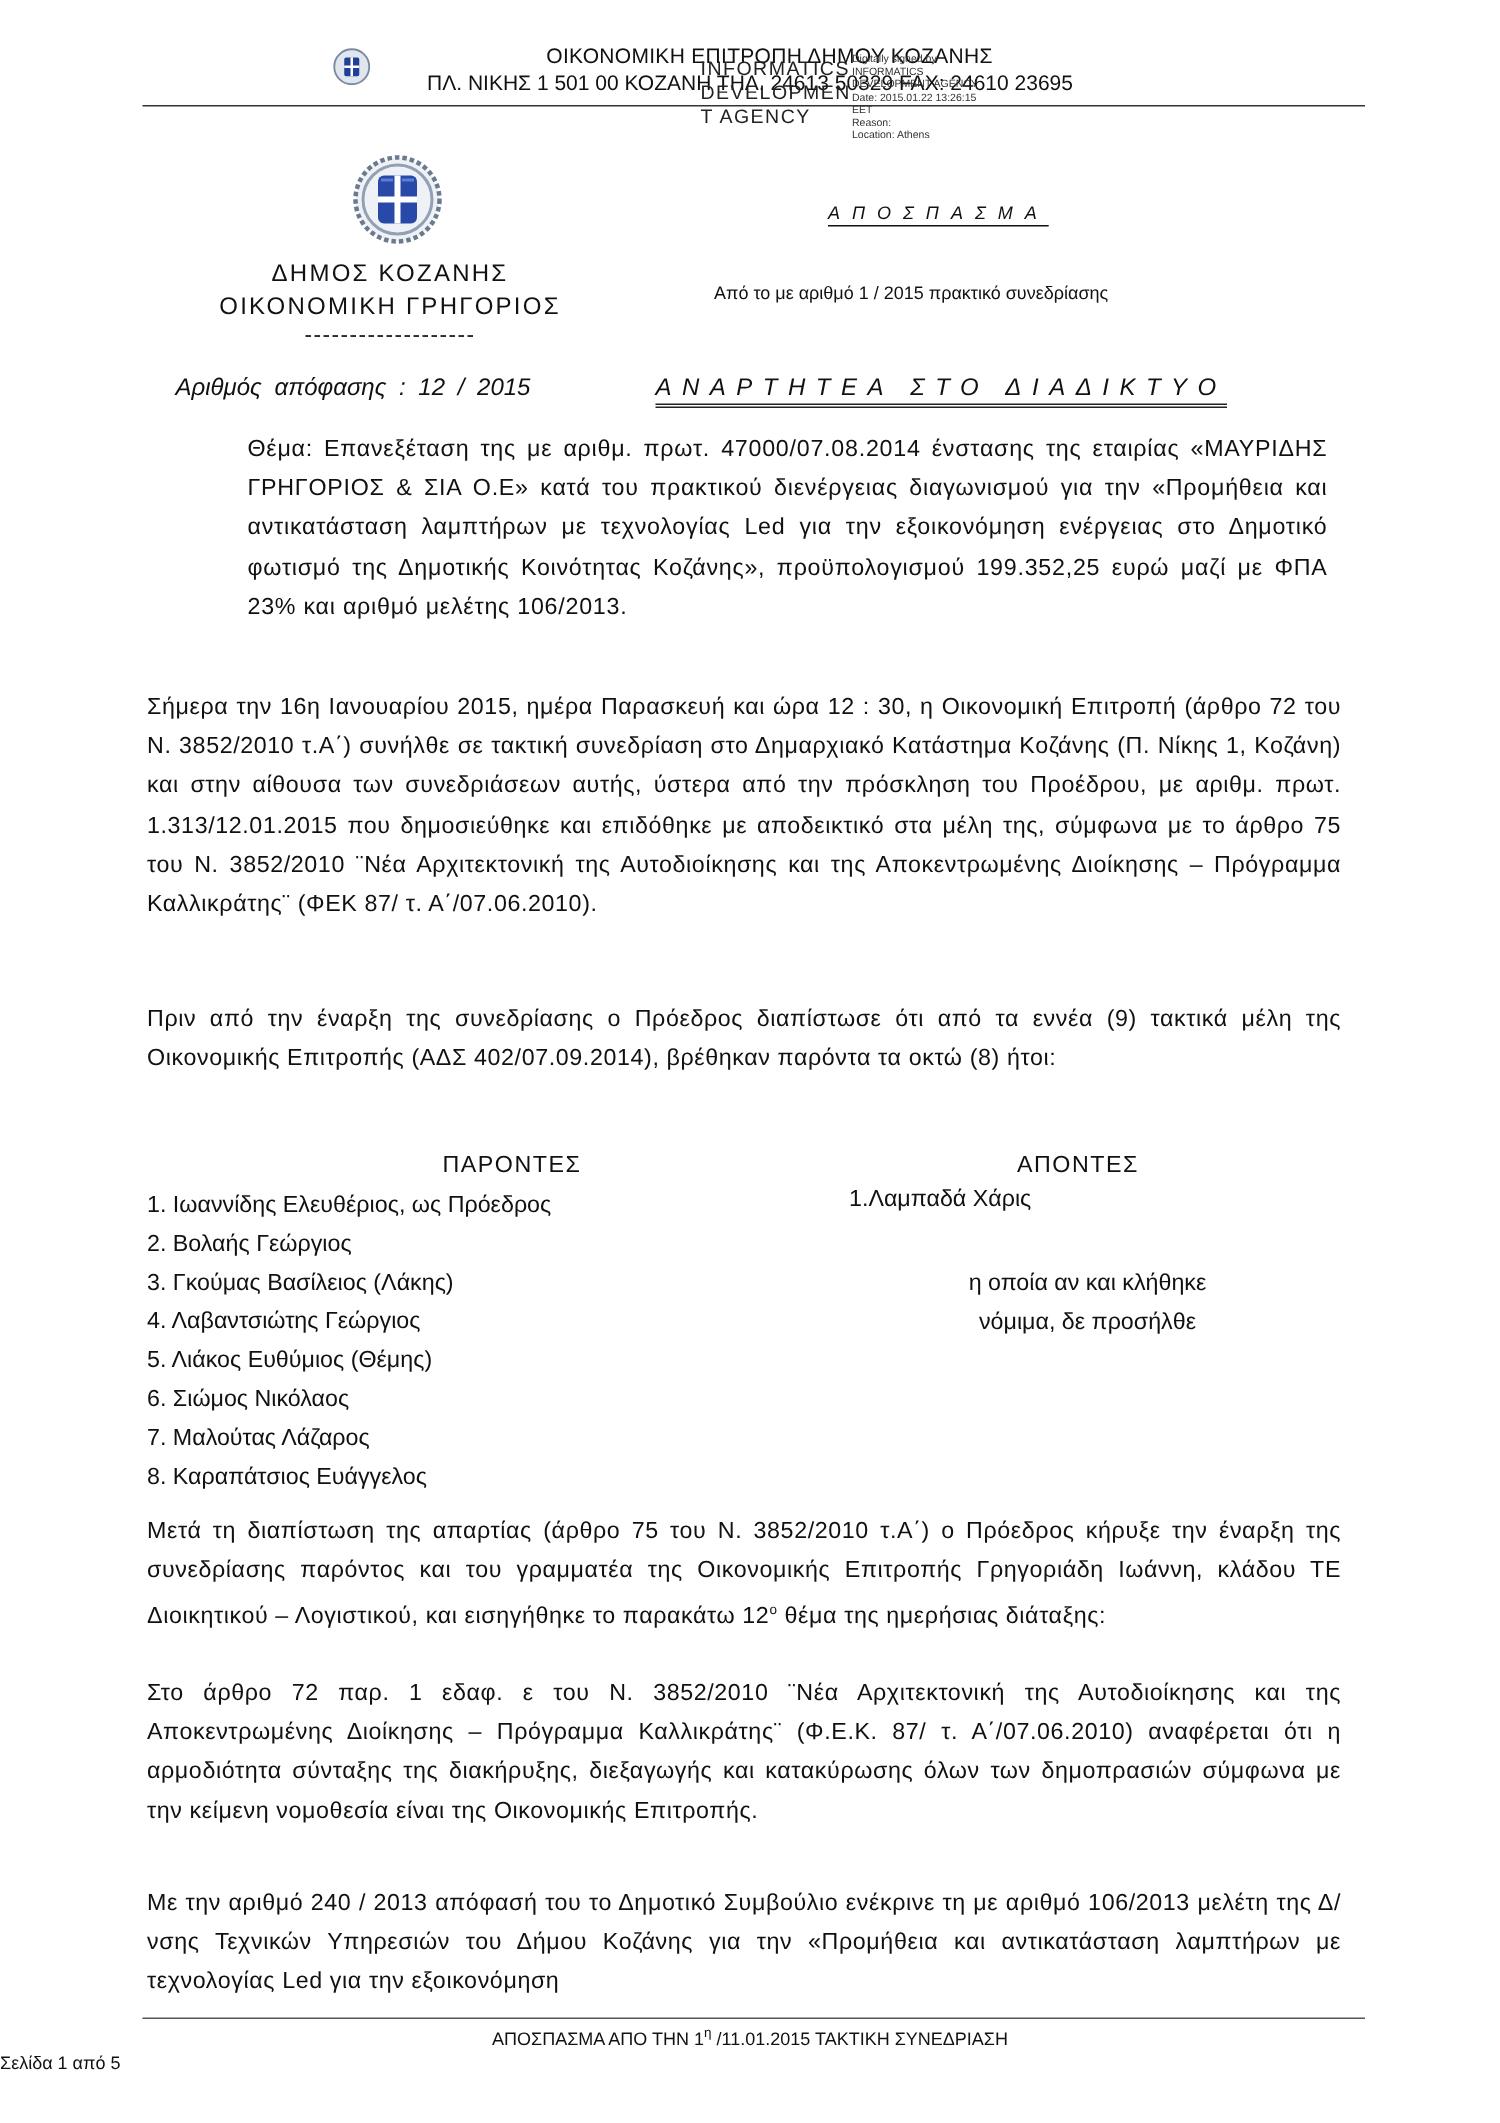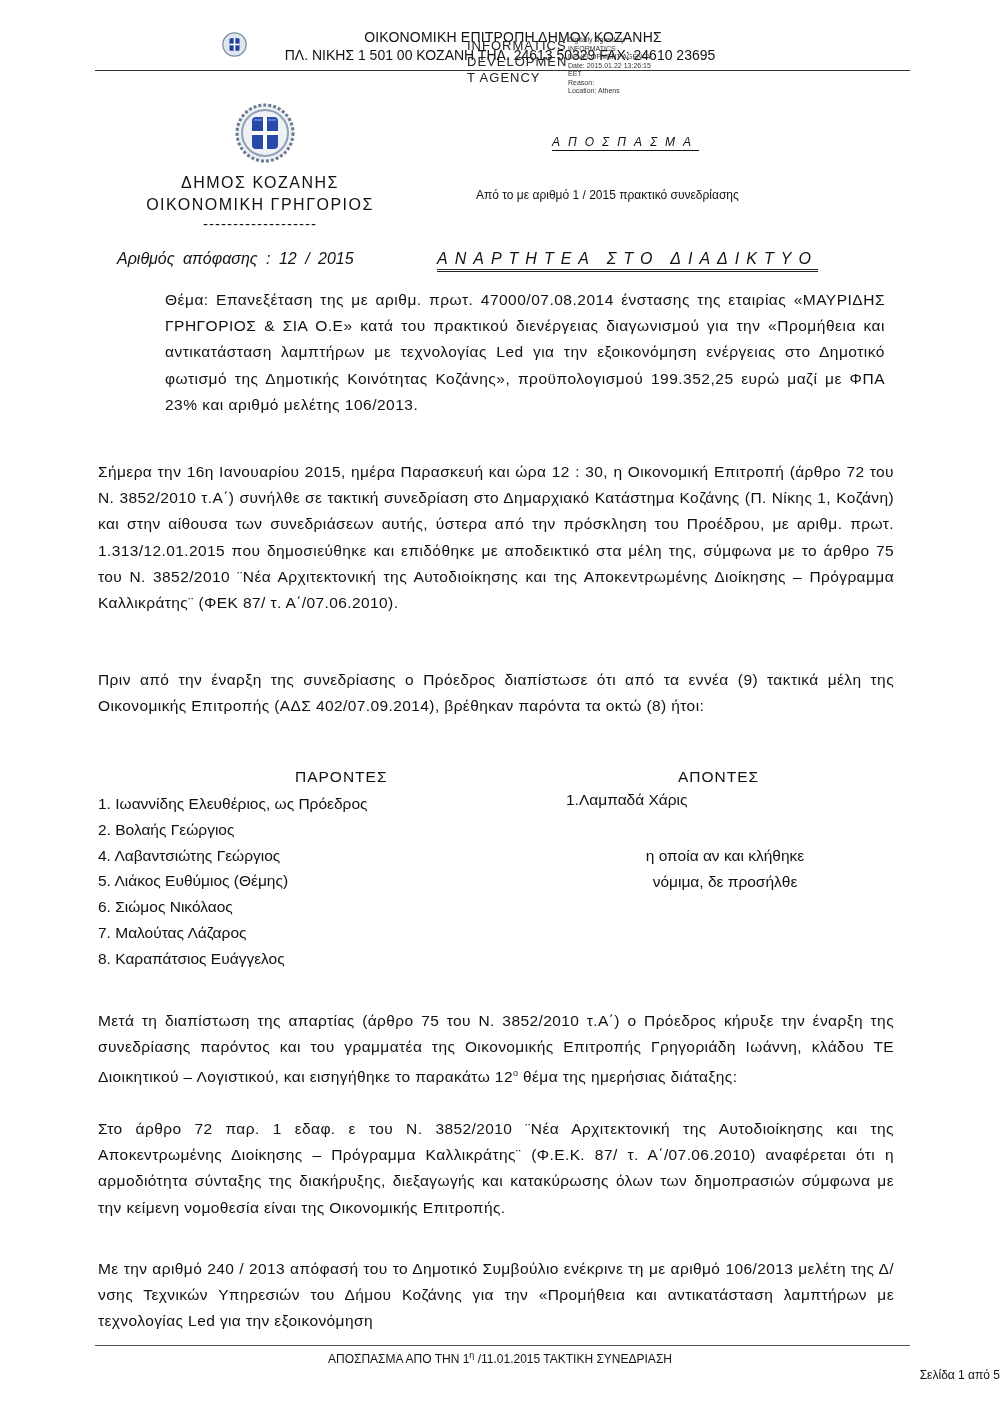--- a/index.html
+++ b/index.html
@@ -41,21 +41,21 @@
     .absent-head { left: 678px; }
     .present-list { left: 98px; top: 791px; font-size: 15.5px; line-height: 25.8px; }
     .absent-name { left: 566px; top: 791px; font-size: 15.5px; }
     .absent-note { left: 600px; top: 843px; width: 250px; text-align: center; font-size: 15.5px; line-height: 25.8px; }
 
     sup { font-size: 9px; }
 
     
     .foot-rule { left: 95px; top: 1345px; width: 815px; height: 1px; background: #555; }
     .foot1 { left: 0; width: 1000px; top: 1350px; text-align: center; font-size: 12px; }
-    .foot2 { left: 0; width: 1000px; top: 1368px; text-align: right; font-size: 12px; }
+    .foot2 { left: 0; width: 1000px; top: 1368px; text-align: left; font-size: 12px; }
   </style>
 </head>
 <body>
 
 <div class="abs emblem-small">
   <svg width="25" height="25" viewBox="0 0 60 60">
     <circle cx="30" cy="30" r="28" fill="#dfe6ee" stroke="#7a8aa0" stroke-width="3"></circle>
     <rect x="18" y="15" width="24" height="30" rx="3" fill="#1f3f99"></rect>
     <rect x="28" y="15" width="4" height="30" fill="#fff"></rect>
     <rect x="18" y="28" width="24" height="4" fill="#fff"></rect>
@@ -104,20 +104,21 @@
 <div class="abs subject">Θέμα: Επανεξέταση της με αριθμ. πρωτ. 47000/07.08.2014 ένστασης της εταιρίας «ΜΑΥΡΙΔΗΣ ΓΡΗΓΟΡΙΟΣ &amp; ΣΙΑ Ο.Ε» κατά του πρακτικού διενέργειας διαγωνισμού για την «Προμήθεια και αντικατάσταση λαμπτήρων με τεχνολογίας Led για την εξοικονόμηση ενέργειας στο Δημοτικό φωτισμό της Δημοτικής Κοινότητας Κοζάνης», προϋπολογισμού 199.352,25 ευρώ μαζί με ΦΠΑ 23% και αριθμό μελέτης 106/2013.</div>
 
 <div class="abs para p1">Σήμερα την 16η Ιανουαρίου 2015, ημέρα Παρασκευή και ώρα 12 : 30, η Οικονομική Επιτροπή (άρθρο 72 του Ν. 3852/2010 τ.Α΄) συνήλθε σε τακτική συνεδρίαση στο Δημαρχιακό Κατάστημα Κοζάνης (Π. Νίκης 1, Κοζάνη) και στην αίθουσα των συνεδριάσεων αυτής, ύστερα από την πρόσκληση του Προέδρου, με αριθμ. πρωτ. 1.313/12.01.2015 που δημοσιεύθηκε και επιδόθηκε με αποδεικτικό στα μέλη της, σύμφωνα με το άρθρο 75 του Ν. 3852/2010 ¨Νέα Αρχιτεκτονική της Αυτοδιοίκησης και της Αποκεντρωμένης Διοίκησης – Πρόγραμμα Καλλικράτης¨ (ΦΕΚ 87/ τ. Α΄/07.06.2010).</div>
 <div class="abs para p2"> Πριν από την έναρξη της συνεδρίασης ο Πρόεδρος διαπίστωσε ότι από τα εννέα (9) τακτικά μέλη της Οικονομικής Επιτροπής (ΑΔΣ 402/07.09.2014), βρέθηκαν παρόντα τα οκτώ (8) ήτοι:</div>
 
 <div class="abs t col-head present-head">ΠΑΡΟΝΤΕΣ</div>
 <div class="abs t col-head absent-head">ΑΠΟΝΤΕΣ</div>
 <div class="abs present-list">
   <div>1. Ιωαννίδης Ελευθέριος, ως Πρόεδρος</div>
   <div>2. Βολαής Γεώργιος</div>
+  <div>3. Γκούμας Βασίλειος (Λάκης)</div>
   <div>4. Λαβαντσιώτης Γεώργιος</div>
   <div>5. Λιάκος Ευθύμιος (Θέμης)</div>
   <div>6. Σιώμος Νικόλαος</div>
   <div>7. Μαλούτας Λάζαρος</div>
   <div>8. Καραπάτσιος Ευάγγελος</div>
 </div>
 <div class="abs t absent-name">1.Λαμπαδά Χάρις</div>
 <div class="abs absent-note">
   <div>η οποία αν και κλήθηκε</div>
   <div>νόμιμα, δε προσήλθε</div>

